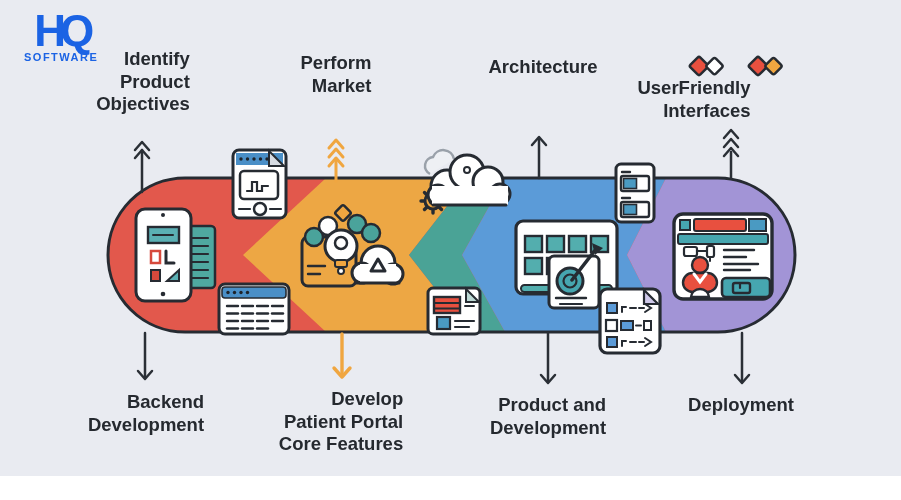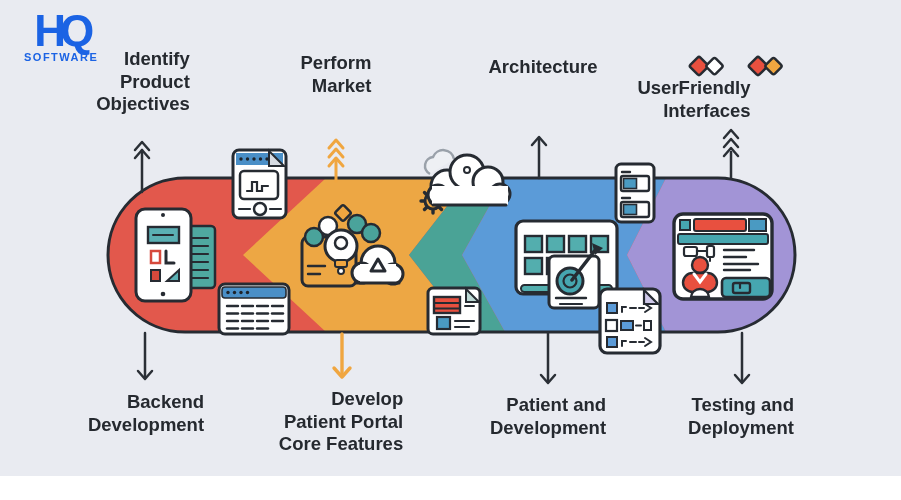--- a/index.html
+++ b/index.html
@@ -43,25 +43,24 @@
   <div class="lbl" style="left:146px;top:391px">
     <span>Backend</span>
     <span>Development</span>
   </div>
   <div class="lbl" style="left:341px;top:388px">
     <span>Develop</span>
     <span>Patient Portal</span>
     <span>Core Features</span>
   </div>
   <div class="lbl" style="left:548px;top:394px">
-    <span>Patient and</span>
+    <span>Product and</span>
     <span>Development</span>
   </div>
   <div class="lbl" style="left:741px;top:394px">
-    <span>Testing and</span>
     <span>Deployment</span>
   </div>
 
   <svg width="901" height="500" viewBox="0 0 901 500">
     <defs>
       <clipPath id="pill">
         <path d="M185,178 L718,178 A77,77 0 0 1 718,332 L185,332 A77,77 0 0 1 185,178 Z"></path>
       </clipPath>
     </defs>
 

